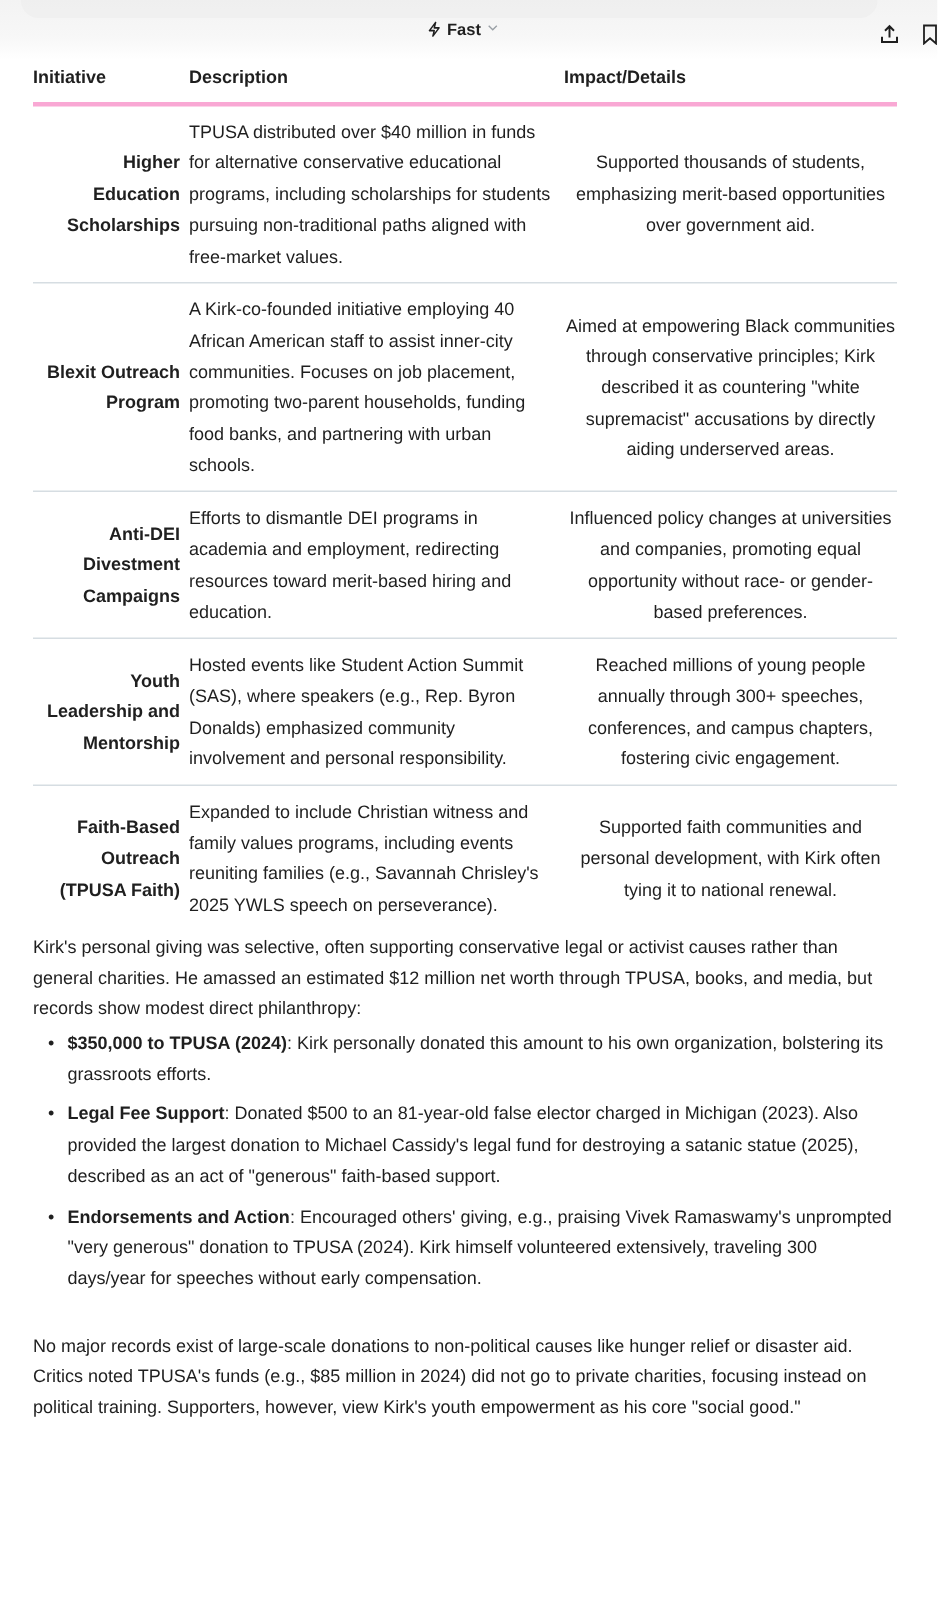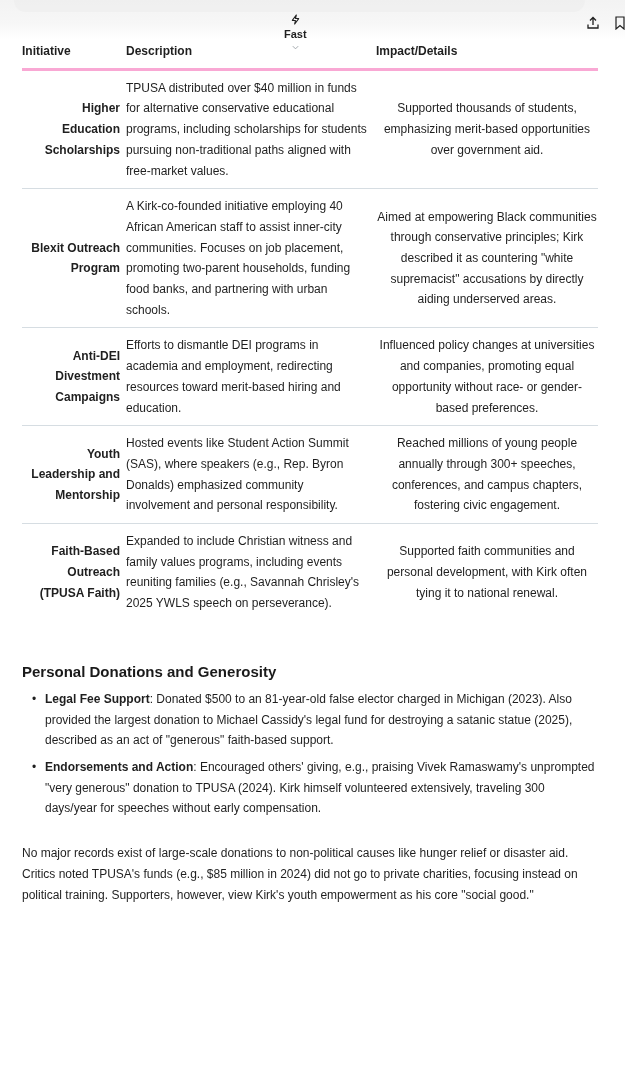--- a/index.html
+++ b/index.html
@@ -18,24 +18,23 @@
       position: absolute; top: 0; left: 0; width: 625px; height: 40px;
       background: linear-gradient(to bottom, #f3f3f3 0%, #f7f7f7 60%, rgba(255,255,255,0.9) 100%);
       z-index: 5;
     }
     .topbar-inner-shadow {
       position: absolute; top: 0; left: 14px; right: 40px; height: 12px;
       background: #ececec; border-radius: 0 0 30px 30px; opacity: 0.5;
     }
     .model-selector {
       position: absolute; top: 14px; left: 284px;
-      display: flex; align-items: center; gap: 3px;
+      display: flex; align-items: flex-start; gap: 3px;
       font-size: 11px; font-weight: bold; color: #1f1f1f;
       cursor: pointer;
-      flex-direction: column;
     }
     .model-selector svg { display: block; }
     .share-btn { position: absolute; top: 16px; left: 586px; cursor: pointer; }
     .bookmark-btn { position: absolute; top: 16px; left: 614px; cursor: pointer; }
 
     
     .content {
       position: absolute; left: 22px; top: 38px; width: 576px;
       font-size: 12px; line-height: 20.7px;
     }
@@ -146,24 +145,27 @@
           <td class="col-3">Reached millions of young people annually through 300+ speeches, conferences, and campus chapters, fostering civic engagement.</td>
         </tr>
         <tr>
           <td class="col-1">Faith-Based Outreach (TPUSA Faith)</td>
           <td class="col-2">Expanded to include Christian witness and family values programs, including events reuniting families (e.g., Savannah Chrisley's 2025 YWLS speech on perseverance).</td>
           <td class="col-3">Supported faith communities and personal development, with Kirk often tying it to national renewal.</td>
         </tr>
       </tbody>
     </table>
 
-    <h3 class="section-heading">Personal Donations and Generosity</h3>
 
+    <p class="section-para">Kirk's personal giving was selective, often supporting conservative legal or activist causes rather than general charities. He amassed an estimated $12 million net worth through TPUSA, books, and media, but records show modest direct philanthropy:</p>
 
     <ul class="donations">
+      <li>
+        <b>$350,000 to TPUSA (2024)</b><span>: Kirk personally donated this amount to his own organization, bolstering its grassroots efforts.</span>
+      </li>
       <li>
         <b>Legal Fee Support</b><span>: Donated $500 to an 81-year-old false elector charged in Michigan (2023). Also provided the largest donation to Michael Cassidy's legal fund for destroying a satanic statue (2025), described as an act of "generous" faith-based support.</span>
       </li>
       <li>
         <b>Endorsements and Action</b><span>: Encouraged others' giving, e.g., praising Vivek Ramaswamy's unprompted "very generous" donation to TPUSA (2024). Kirk himself volunteered extensively, traveling 300 days/year for speeches without early compensation.</span>
       </li>
     </ul>
 
     <p class="closing-para">No major records exist of large-scale donations to non-political causes like hunger relief or disaster aid. Critics noted TPUSA's funds (e.g., $85 million in 2024) did not go to private charities, focusing instead on political training. Supporters, however, view Kirk's youth empowerment as his core "social good."</p>
 

